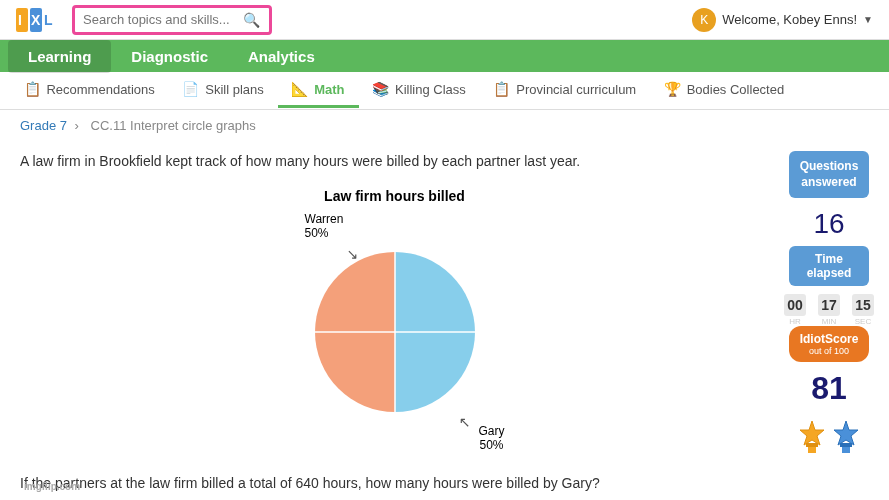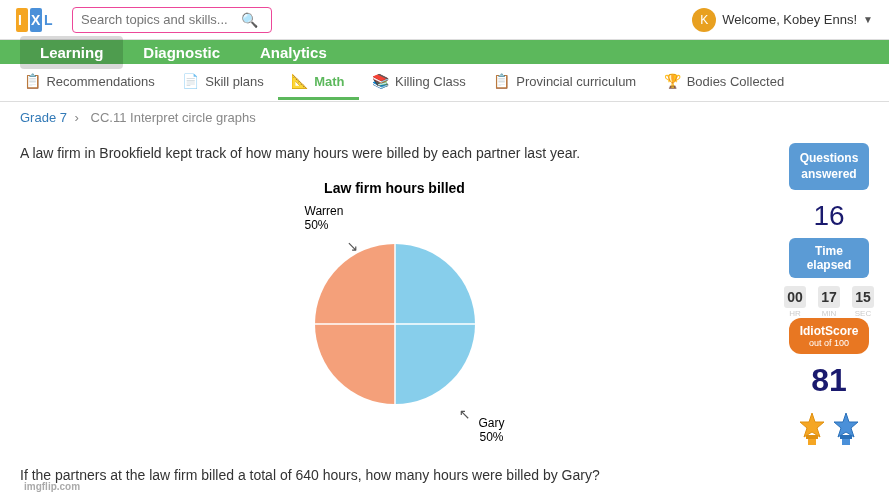--- a/index.html
+++ b/index.html
@@ -15,21 +15,21 @@
       background: #fff;
     }
     .logo {
       width: 44px;
       height: 24px;
       margin-right: 12px;
     }
     .search-box {
       display: flex;
       align-items: center;
-      border: 1px solid #ec4899;
+      border: 3px solid #ec4899;
       border-radius: 4px;
       padding: 4px 8px;
       flex: 0 0 200px;
     }
     .search-box input {
       border: none;
       outline: none;
       font-size: 13px;
       width: 160px;
       color: #888;
@@ -52,24 +52,24 @@
       align-items: center;
       justify-content: center;
       font-size: 12px;
       color: #fff;
     }
     .chevron-down { color: #555; font-size: 10px; }
 
     
     .nav {
       background: #5cb85c;
-      height: 24px;
-      display: flex;
-      align-items: center;
-      padding: 0 20px;
+      height: 32px;
+      display: flex;
+      align-items: center;
+      padding: 0 8px;
       gap: 0;
     }
     .nav-item {
       color: #fff;
       font-size: 15px;
       font-weight: bold;
       padding: 8px 20px;
       cursor: pointer;
       text-decoration: none;
     }

